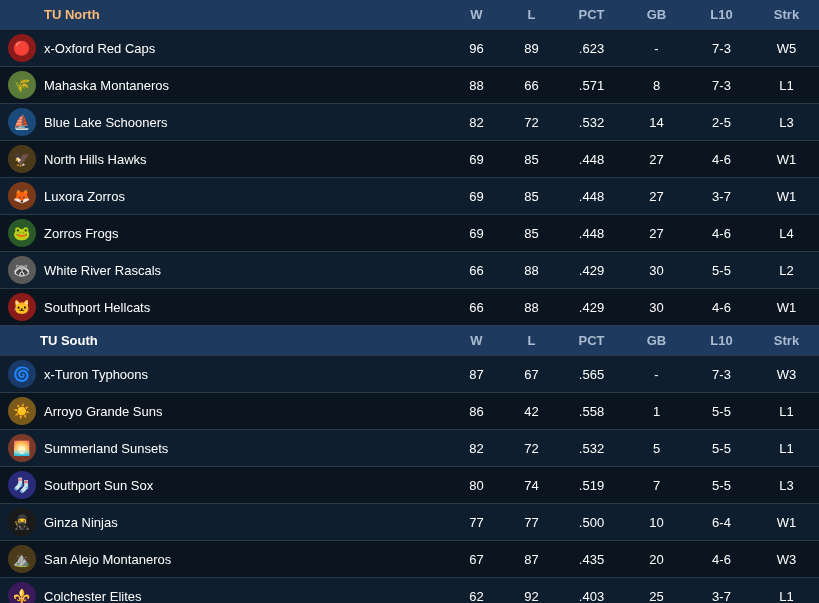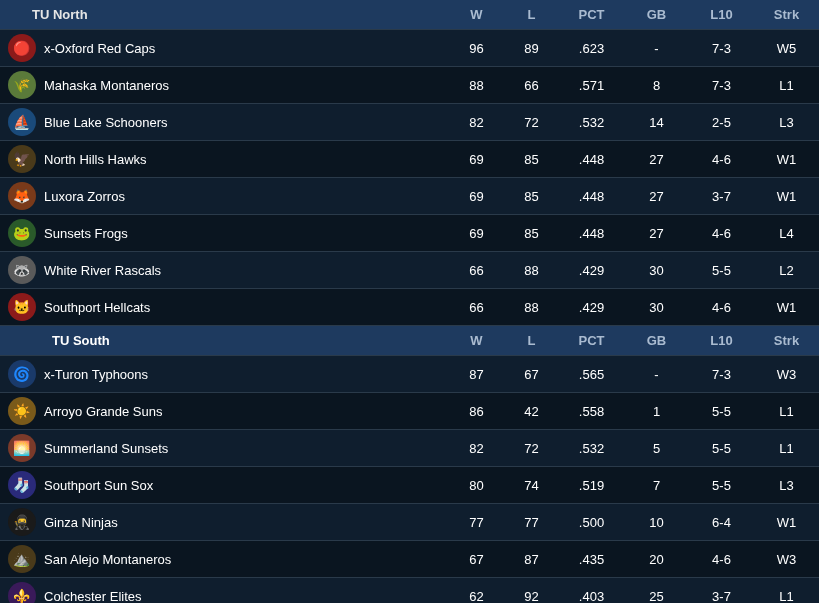--- a/index.html
+++ b/index.html
@@ -35,21 +35,21 @@
       font-size: 14px;
       flex-shrink: 0;
     }
   </style>
 </head>
 <body>
 
 <table class="standings-table">
   <tbody id="table-body">
       <tr>
-    <td colspan="1" style="background:#1e3a5f; color:#e5e5e5; font-weight:bold; padding:7px 8px 7px 32px;">TU North</td>
+    <td colspan="1" style="background:#1e3a5f; color:#fdba74; font-weight:bold; padding:7px 8px 7px 44px;">TU North</td>
     <td style="background:#1e3a5f; color:#aabbd0; font-weight:bold; text-align:center; width:55px;">W</td>
     <td style="background:#1e3a5f; color:#aabbd0; font-weight:bold; text-align:center; width:55px;">L</td>
     <td style="background:#1e3a5f; color:#aabbd0; font-weight:bold; text-align:center; width:65px;">PCT</td>
     <td style="background:#1e3a5f; color:#aabbd0; font-weight:bold; text-align:center; width:65px;">GB</td>
     <td style="background:#1e3a5f; color:#aabbd0; font-weight:bold; text-align:center; width:65px;">L10</td>
     <td style="background:#1e3a5f; color:#aabbd0; font-weight:bold; text-align:center; width:65px;">Strk</td>
   </tr>
       <tr style="background: rgb(15, 30, 46);">
       <td style="padding: 4px 8px;">
         <div class="team-cell">
@@ -117,21 +117,21 @@
       <td class="num-col">85</td>
       <td class="num-col">.448</td>
       <td class="num-col">27</td>
       <td class="num-col">3-7</td>
       <td class="num-col">W1</td>
     </tr>
       <tr style="background: rgb(10, 21, 32);">
       <td style="padding: 4px 8px;">
         <div class="team-cell">
           <div class="team-logo" style="background:#2a5a2a;">🐸</div>
-          <span>Sunsets Frogs</span>
+          <span>Zorros Frogs</span>
         </div>
       </td>
       <td class="num-col">69</td>
       <td class="num-col">85</td>
       <td class="num-col">.448</td>
       <td class="num-col">27</td>
       <td class="num-col">4-6</td>
       <td class="num-col">L4</td>
     </tr>
       <tr style="background: rgb(15, 30, 46);">
@@ -156,21 +156,21 @@
         </div>
       </td>
       <td class="num-col">66</td>
       <td class="num-col">88</td>
       <td class="num-col">.429</td>
       <td class="num-col">30</td>
       <td class="num-col">4-6</td>
       <td class="num-col">W1</td>
     </tr>
       <tr>
-    <td colspan="1" style="background:#1e3a5f; color:#fff; font-weight:bold; padding:7px 8px 7px 52px;">TU South</td>
+    <td colspan="1" style="background:#1e3a5f; color:#fff; font-weight:bold; padding:7px 8px 7px 40px;">TU South</td>
     <td style="background:#1e3a5f; color:#aabbd0; font-weight:bold; text-align:center; width:55px;">W</td>
     <td style="background:#1e3a5f; color:#aabbd0; font-weight:bold; text-align:center; width:55px;">L</td>
     <td style="background:#1e3a5f; color:#aabbd0; font-weight:bold; text-align:center; width:65px;">PCT</td>
     <td style="background:#1e3a5f; color:#aabbd0; font-weight:bold; text-align:center; width:65px;">GB</td>
     <td style="background:#1e3a5f; color:#aabbd0; font-weight:bold; text-align:center; width:65px;">L10</td>
     <td style="background:#1e3a5f; color:#aabbd0; font-weight:bold; text-align:center; width:65px;">Strk</td>
   </tr>
       <tr style="background: rgb(15, 30, 46);">
       <td style="padding: 4px 8px;">
         <div class="team-cell">

